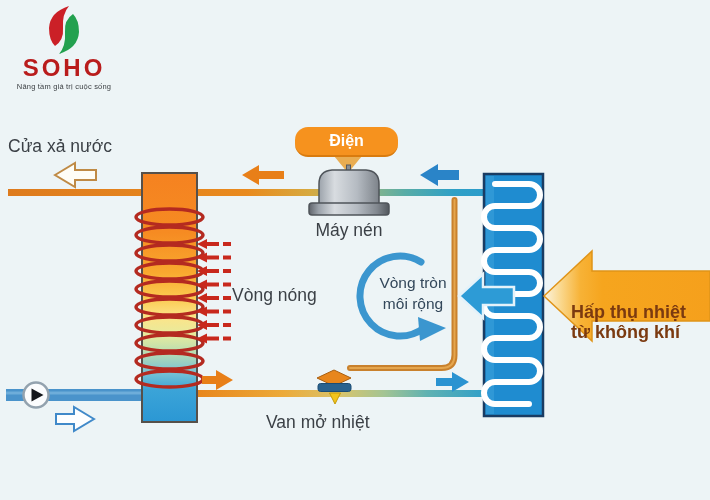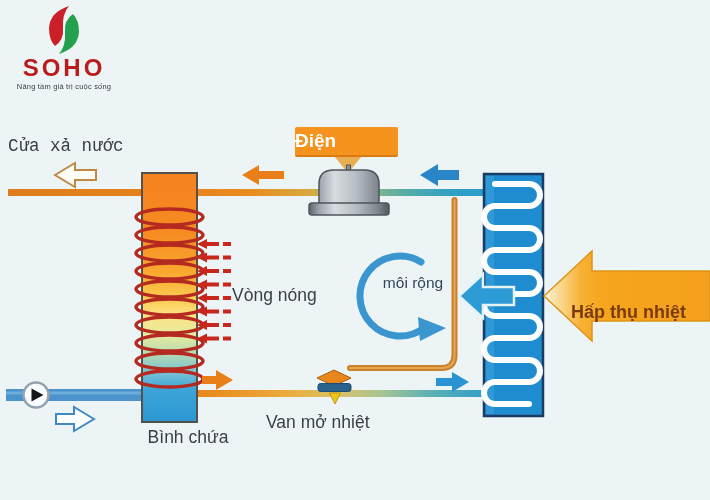--- a/index.html
+++ b/index.html
@@ -7,24 +7,24 @@
          font-family:"Liberation Sans",sans-serif;}
   .stage svg.diagram{position:absolute;left:0;top:0;}
   .lbl{position:absolute;color:#3b4046;font-size:17.5px;white-space:nowrap;}
   .center{text-align:center;}
   .logo{position:absolute;left:16px;top:4px;width:96px;}
   .logo-mark{display:block;margin:0 auto;}
   .logo-title{text-align:center;font-size:24px;font-weight:bold;color:#b91c1c;
               letter-spacing:3px;line-height:22px;margin-top:1px;}
   .logo-tagline{text-align:center;font-size:7.5px;color:#3c4044;letter-spacing:.2px;margin-top:3px;}
   .dien-box{position:absolute;left:295px;top:127px;width:103px;height:28px;background:#f6921e;
-            border-radius:2px;border-bottom:2px solid #d97b0e;display:flex;align-items:center;
-            color:#fff;font-weight:bold;font-size:19px;}
+            border-radius:13px;border-bottom:2px solid #d97b0e;display:flex;align-items:center;
+            justify-content:center;color:#fff;font-weight:bold;font-size:16px;}
   .may-nen{left:293px;top:220px;width:112px;}
-  .cua-xa{left:8px;top:136px;font-family:Liberation Mono, monospace;}
+  .cua-xa{left:8px;top:136px;}
   .nuoc-nong{left:232px;top:285px;}
   .cycle-lbl{left:363px;top:272px;width:100px;font-size:15.5px;line-height:21px;color:#33475a;}
   .heat-lbl{left:571px;top:272px;font-size:18px;font-weight:bold;line-height:20px;color:#7b3a10;margin-top:30px;}
   .binh-chua{left:136px;top:427px;width:104px;}
   .dau-vao{left:4px;top:430px;}
   .van-mo{left:266px;top:412px;}
 </style>
 </head>
 <body>
 
@@ -183,25 +183,27 @@
     <div class="logo-title">SOHO</div>
     <div class="logo-tagline">Nâng tầm giá trị cuộc sống</div>
   </div>
 
   <div class="lbl cua-xa">Cửa xả nước</div>
 
   <div class="dien-box">
     <span>Điện</span>
   </div>
 
+  <div class="lbl center may-nen">Máy nén</div>
   <div class="lbl nuoc-nong">Vòng nóng</div>
 
   <div class="lbl center cycle-lbl">
+    <div>Vòng tròn</div>
     <div>môi rộng</div>
   </div>
 
   <div class="lbl heat-lbl">
     <div>Hấp thụ nhiệt</div>
-  </div>
-
-  <div class="lbl center binh-chua">Bình chứa</div>
+    <div>từ không khí</div>
+  </div>
+
   <div class="lbl van-mo">Van mở nhiệt</div>
 </div>
 
 </body></html>

